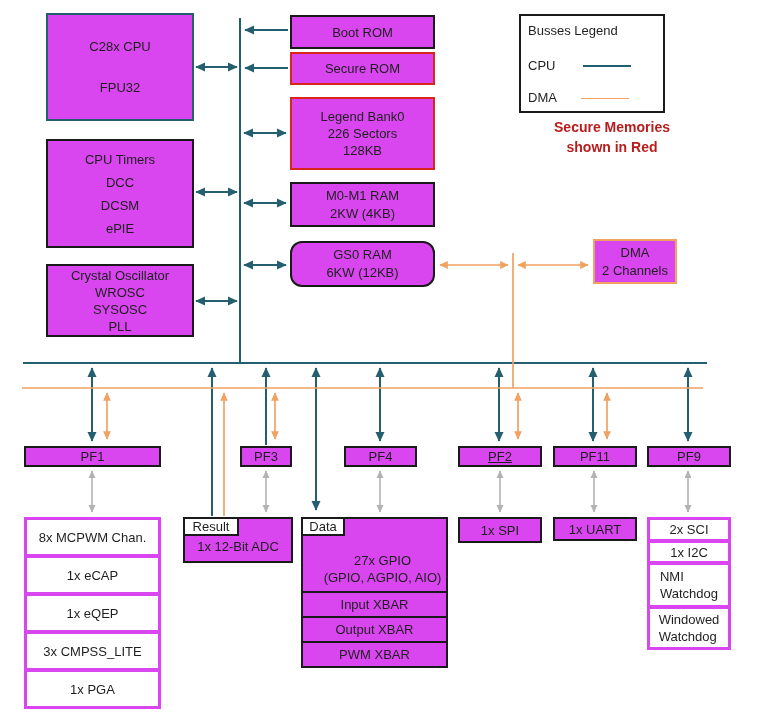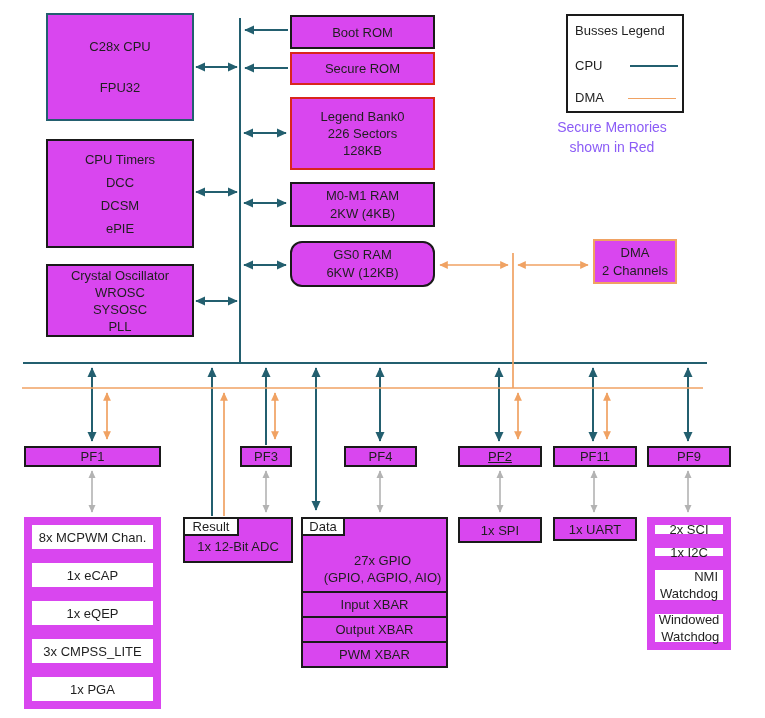--- a/index.html
+++ b/index.html
@@ -13,38 +13,38 @@
     border:2px solid #1a1a1a; display:flex; flex-direction:column;
     align-items:center; justify-content:center; text-align:center; line-height:17px;
   }
   .teal-border { border-color:#235F6F; }
   .red-border  { border-color:#D9261D; }
   .orange-border { border-color:#F0A263; }
   .ml { white-space:pre-line; }
   svg.wires { position:absolute; left:0; top:0; pointer-events:none; }
   .stack { position:absolute; box-sizing:border-box; }
   .stack .row {
-    box-sizing:border-box; border:8px solid #d946ef; background:#fff;
-    display:flex; align-items:center; justify-content:center; text-align:right;
+    box-sizing:border-box; border:3px solid #d946ef; background:#fff;
+    display:flex; align-items:center; justify-content:center; text-align:left;
     margin-top:-2px; line-height:17px;
   }
   .stack .row:first-child { margin-top:0; }
   .tab {
     position:absolute; left:-2px; top:-2px; box-sizing:border-box;
     border:2px solid #1a1a1a; background:#fff; display:flex;
     align-items:center; justify-content:center; z-index:3;
   }
   .legend { position:absolute; box-sizing:border-box; border:2px solid #1a1a1a; background:#fff; }
   .legend .title { position:absolute; left:7px; top:7px; }
   .legend .lab-cpu { position:absolute; left:7px; top:42px; }
   .legend .lab-dma { position:absolute; left:7px; top:74px; }
   .legend .line-cpu { position:absolute; left:62px; top:49px; width:48px; border-top:2px solid #235F6F; }
   .legend .line-dma { position:absolute; left:60px; top:82px; width:48px; border-top:1.5px solid #F0A263; }
   .secure-note {
-    position:absolute; color:#8b5cf6; font-weight:400; font-size:14px;
+    position:absolute; color:#b91c1c; font-weight:700; font-size:14px;
     line-height:20px; text-align:center; white-space:pre-line;
   }
   .gpio-rows .grow {
     box-sizing:border-box; border-top:2px solid #1a1a1a; height:25px;
     display:flex; align-items:center; justify-content:center;
   }
 </style>
 </head>
 <body>
 
@@ -149,21 +149,21 @@
   <div class="box" style="left:290px; top:241px; width:145px; height:46px; line-height:18px;border-radius:12px;">
     <div>GS0 RAM</div>
     <div>6KW (12KB)</div>
   </div>
 
   <div class="box orange-border" style="left:593px; top:239px; width:84px; height:45px; line-height:18px;">
     <div>DMA</div>
     <div>2 Channels</div>
   </div>
 
-  <div class="legend" style="left:566px; top:14px; width:118px; height:99px;text-decoration:underline;">
+  <div class="legend" style="left:519px; top:14px; width:146px; height:99px;text-decoration:underline;">
     <div class="title">Busses Legend</div>
     <div class="lab-cpu">CPU</div>
     <span class="line-cpu"></span>
     <div class="lab-dma">DMA</div>
     <span class="line-dma"></span>
   </div>
 
   <div class="secure-note" style="left:546px; top:117px; width:132px;">Secure Memories
 shown in Red</div>
 

